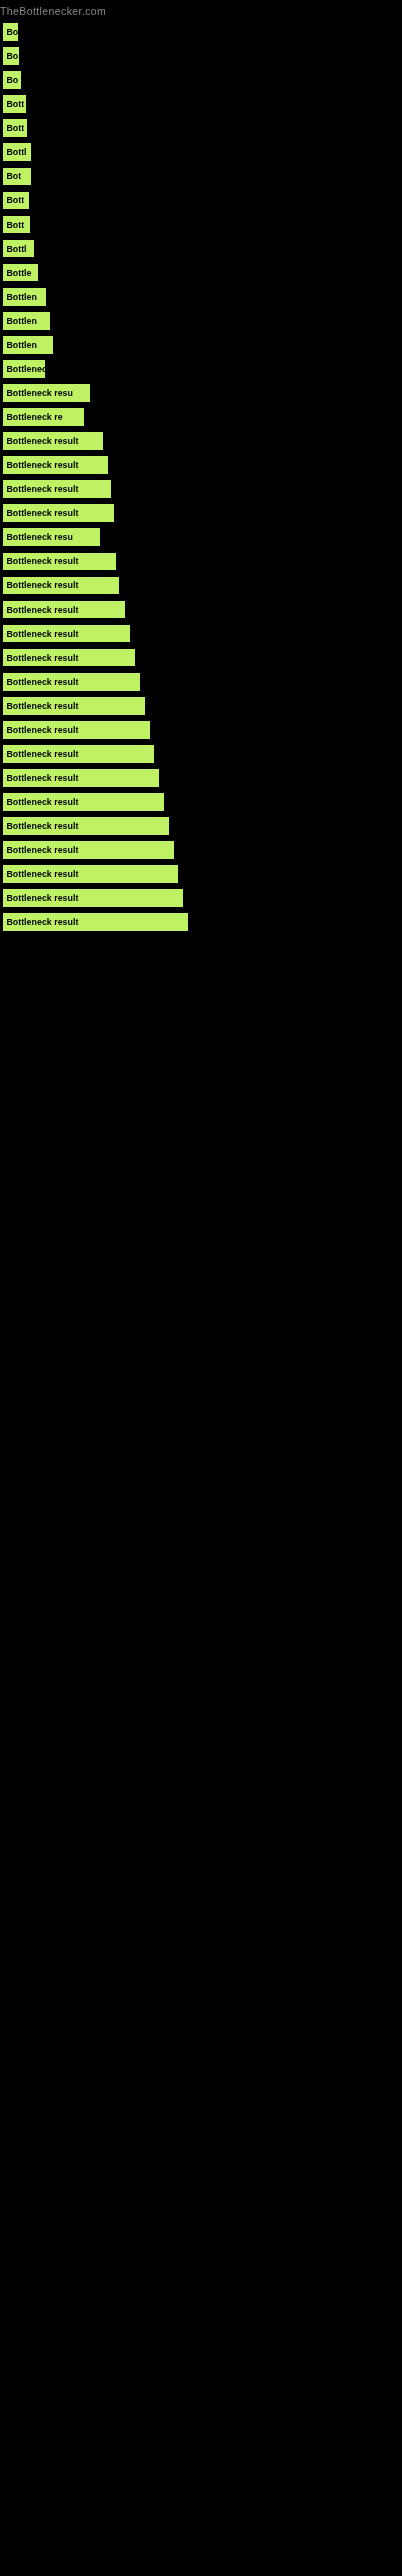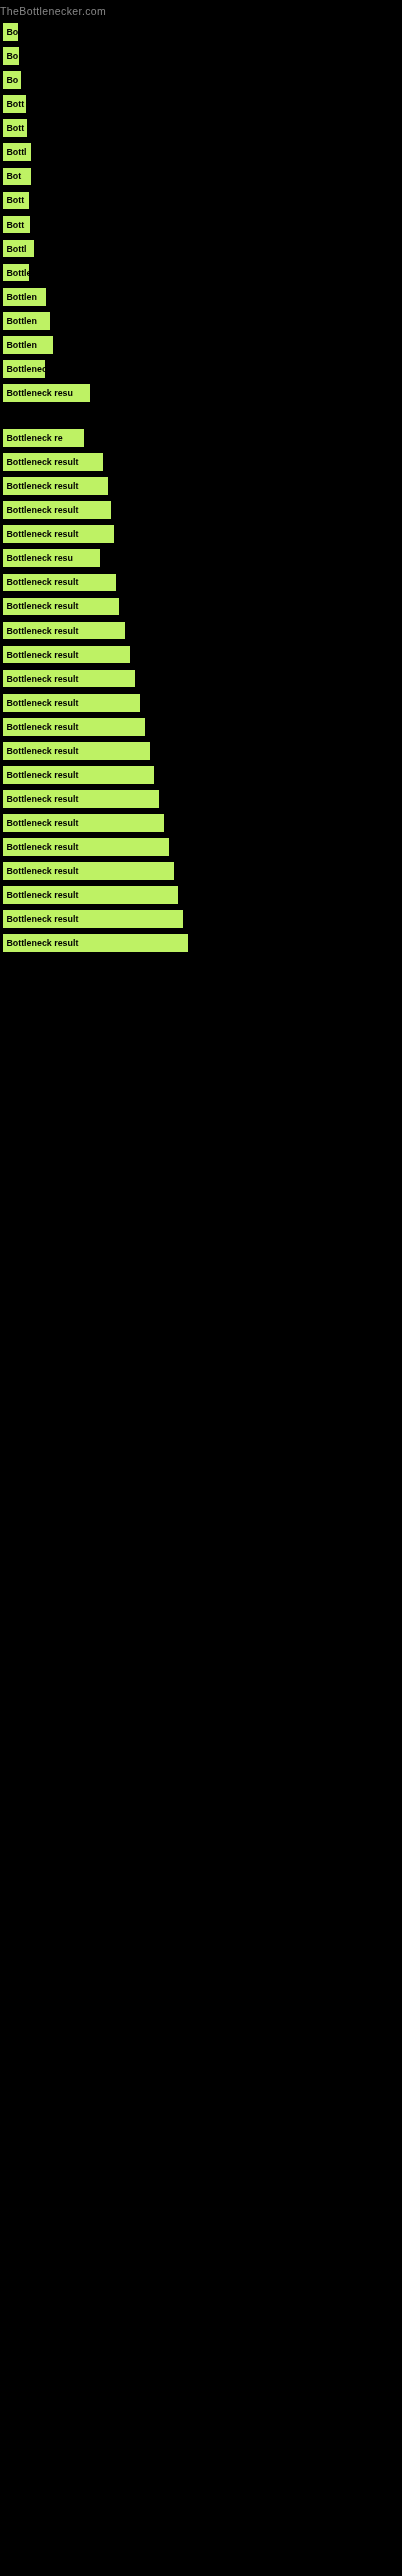--- a/index.html
+++ b/index.html
@@ -88,21 +88,21 @@
       <div class="bar" style="width: 27px;">
         <span class="bar-label">Bott</span>
       </div>
     </div>
     <div class="bar-row">
       <div class="bar" style="width: 31px;">
         <span class="bar-label">Bottl</span>
       </div>
     </div>
     <div class="bar-row">
-      <div class="bar" style="width: 26px;">
+      <div class="bar" style="width: 35px;">
         <span class="bar-label">Bottle</span>
       </div>
     </div>
     <div class="bar-row">
       <div class="bar" style="width: 43px;">
         <span class="bar-label">Bottlen</span>
       </div>
     </div>
     <div class="bar-row">
       <div class="bar" style="width: 47px;">
@@ -118,21 +118,21 @@
       <div class="bar" style="width: 42px;">
         <span class="bar-label">Bottleneck</span>
       </div>
     </div>
     <div class="bar-row">
       <div class="bar" style="width: 87px;">
         <span class="bar-label">Bottleneck resu</span>
       </div>
     </div>
     <div class="bar-row">
-      <div class="bar" style="width: 81px; margin-top: 21px;">
+      <div class="bar" style="width: 81px;">
         <span class="bar-label">Bottleneck re</span>
       </div>
     </div>
     <div class="bar-row">
       <div class="bar" style="width: 100px;">
         <span class="bar-label">Bottleneck result</span>
       </div>
     </div>
     <div class="bar-row">
       <div class="bar" style="width: 105px;">

